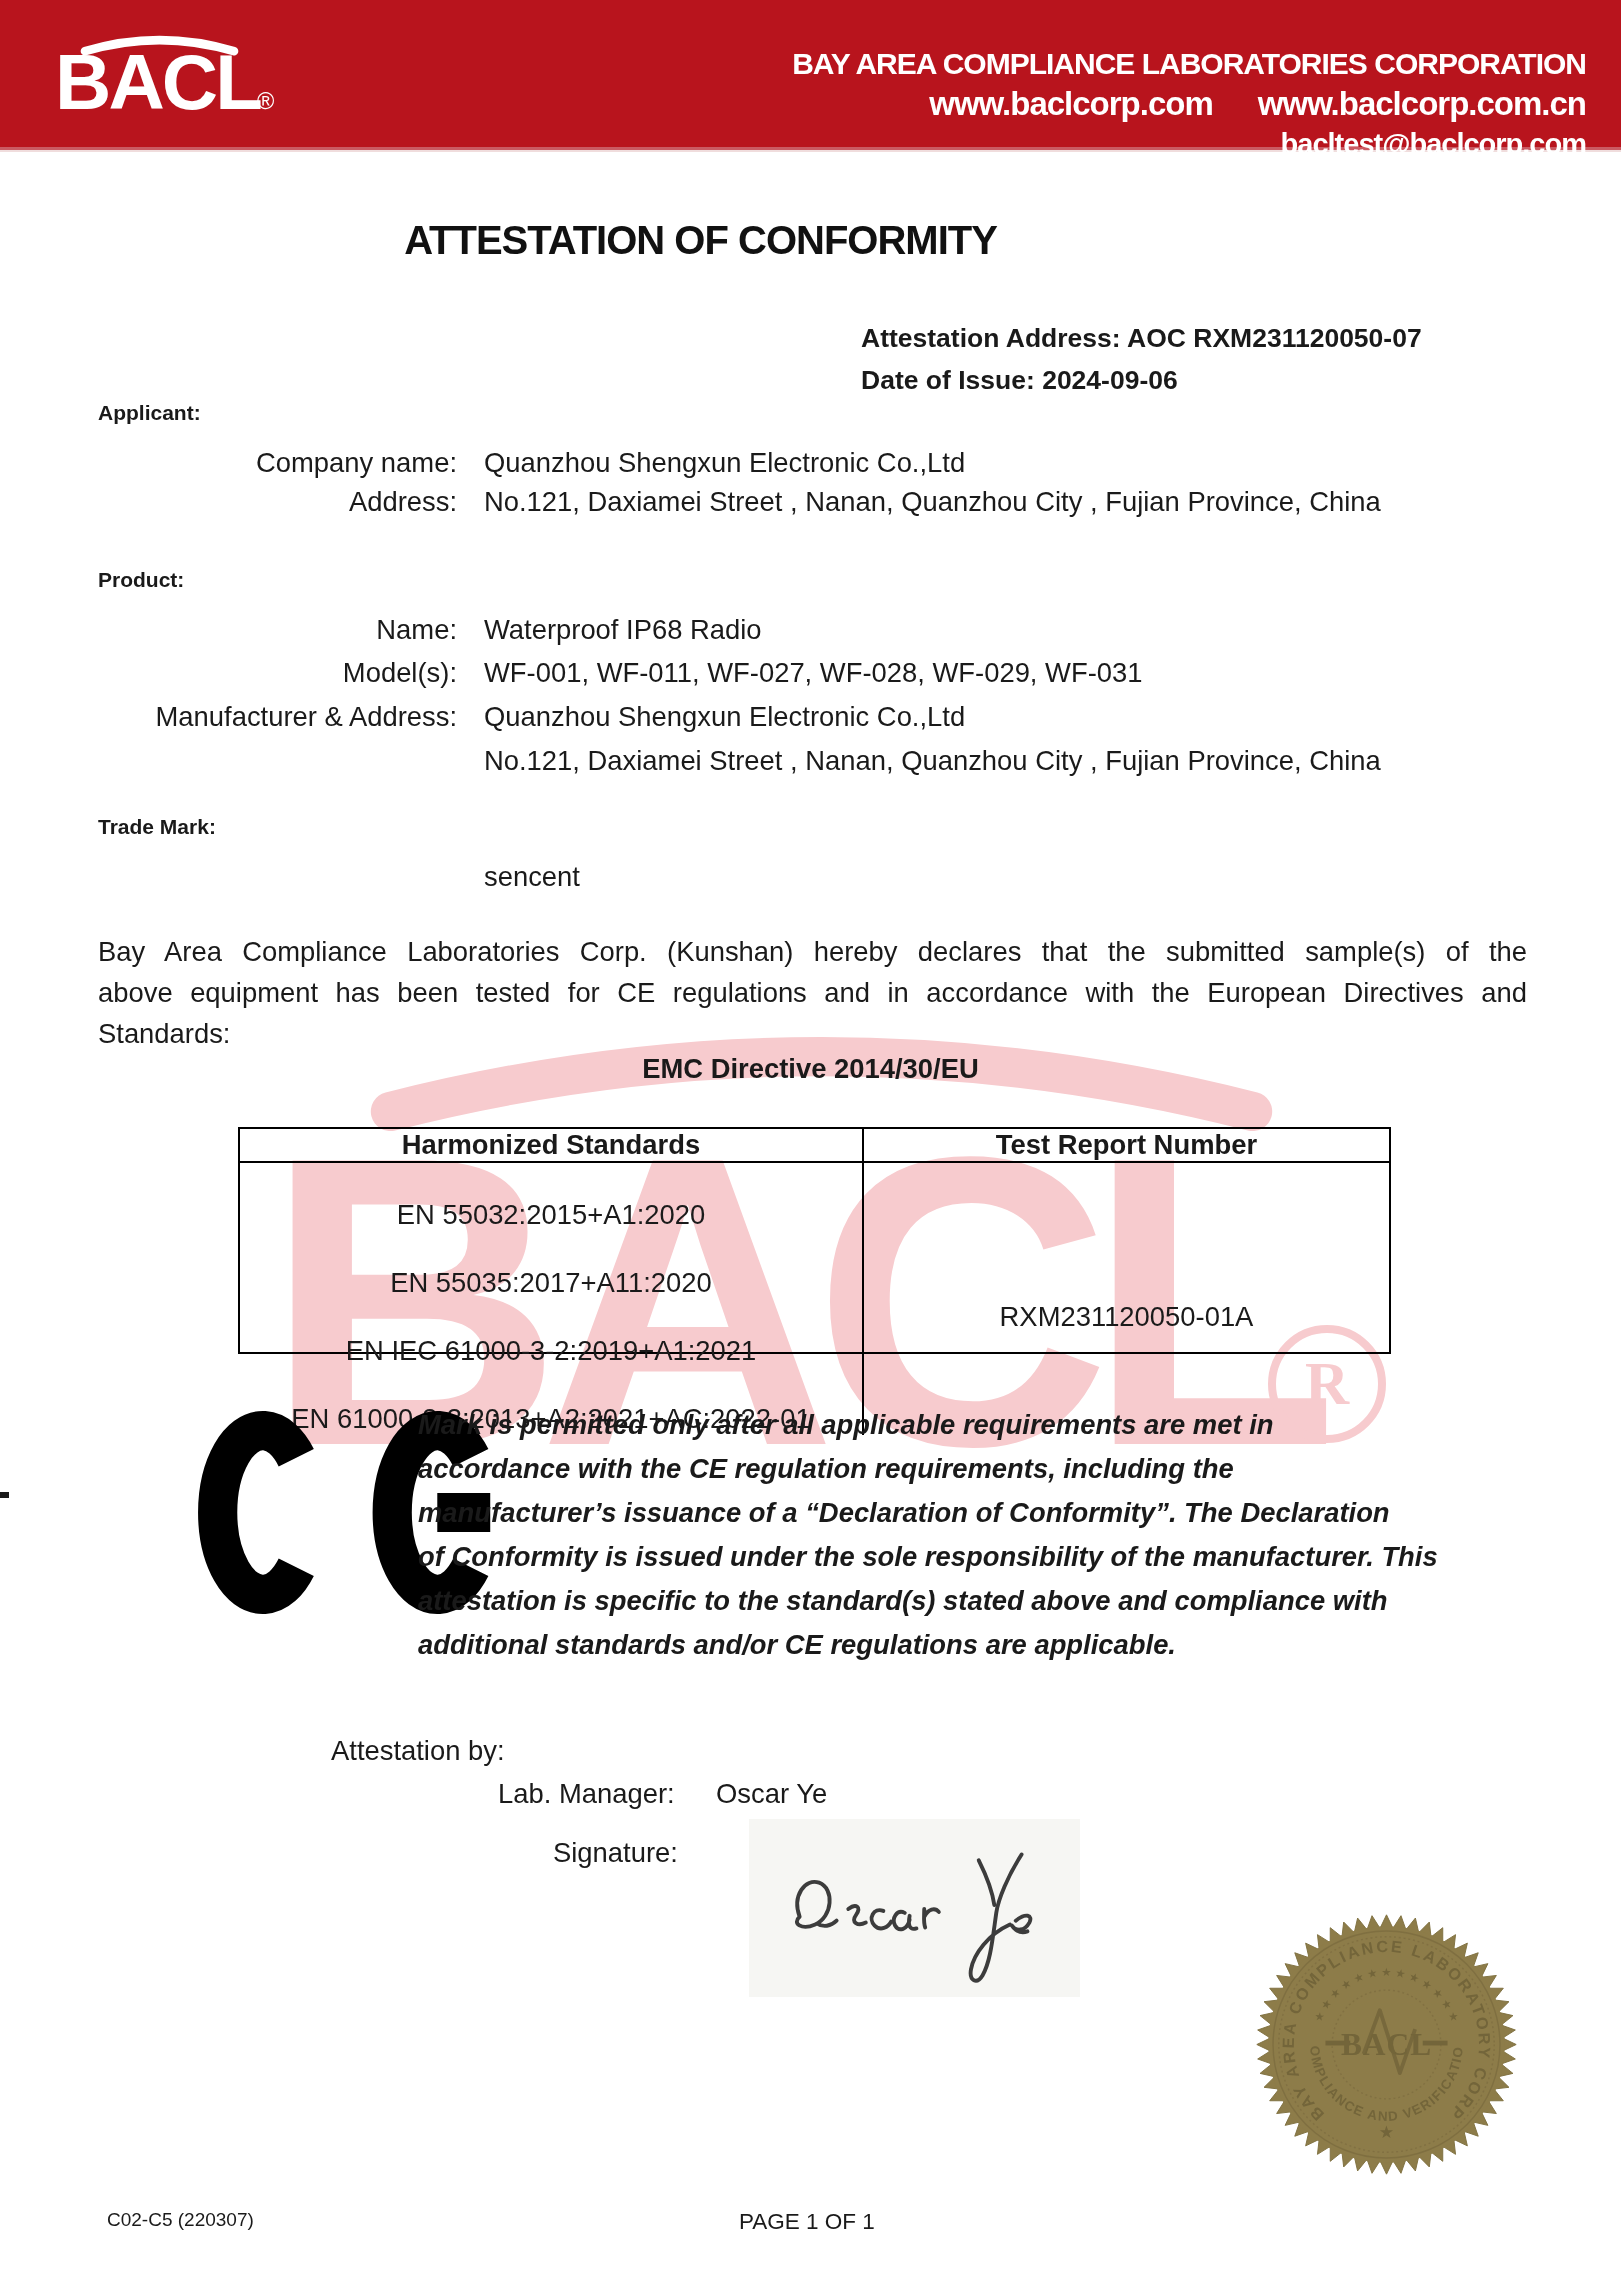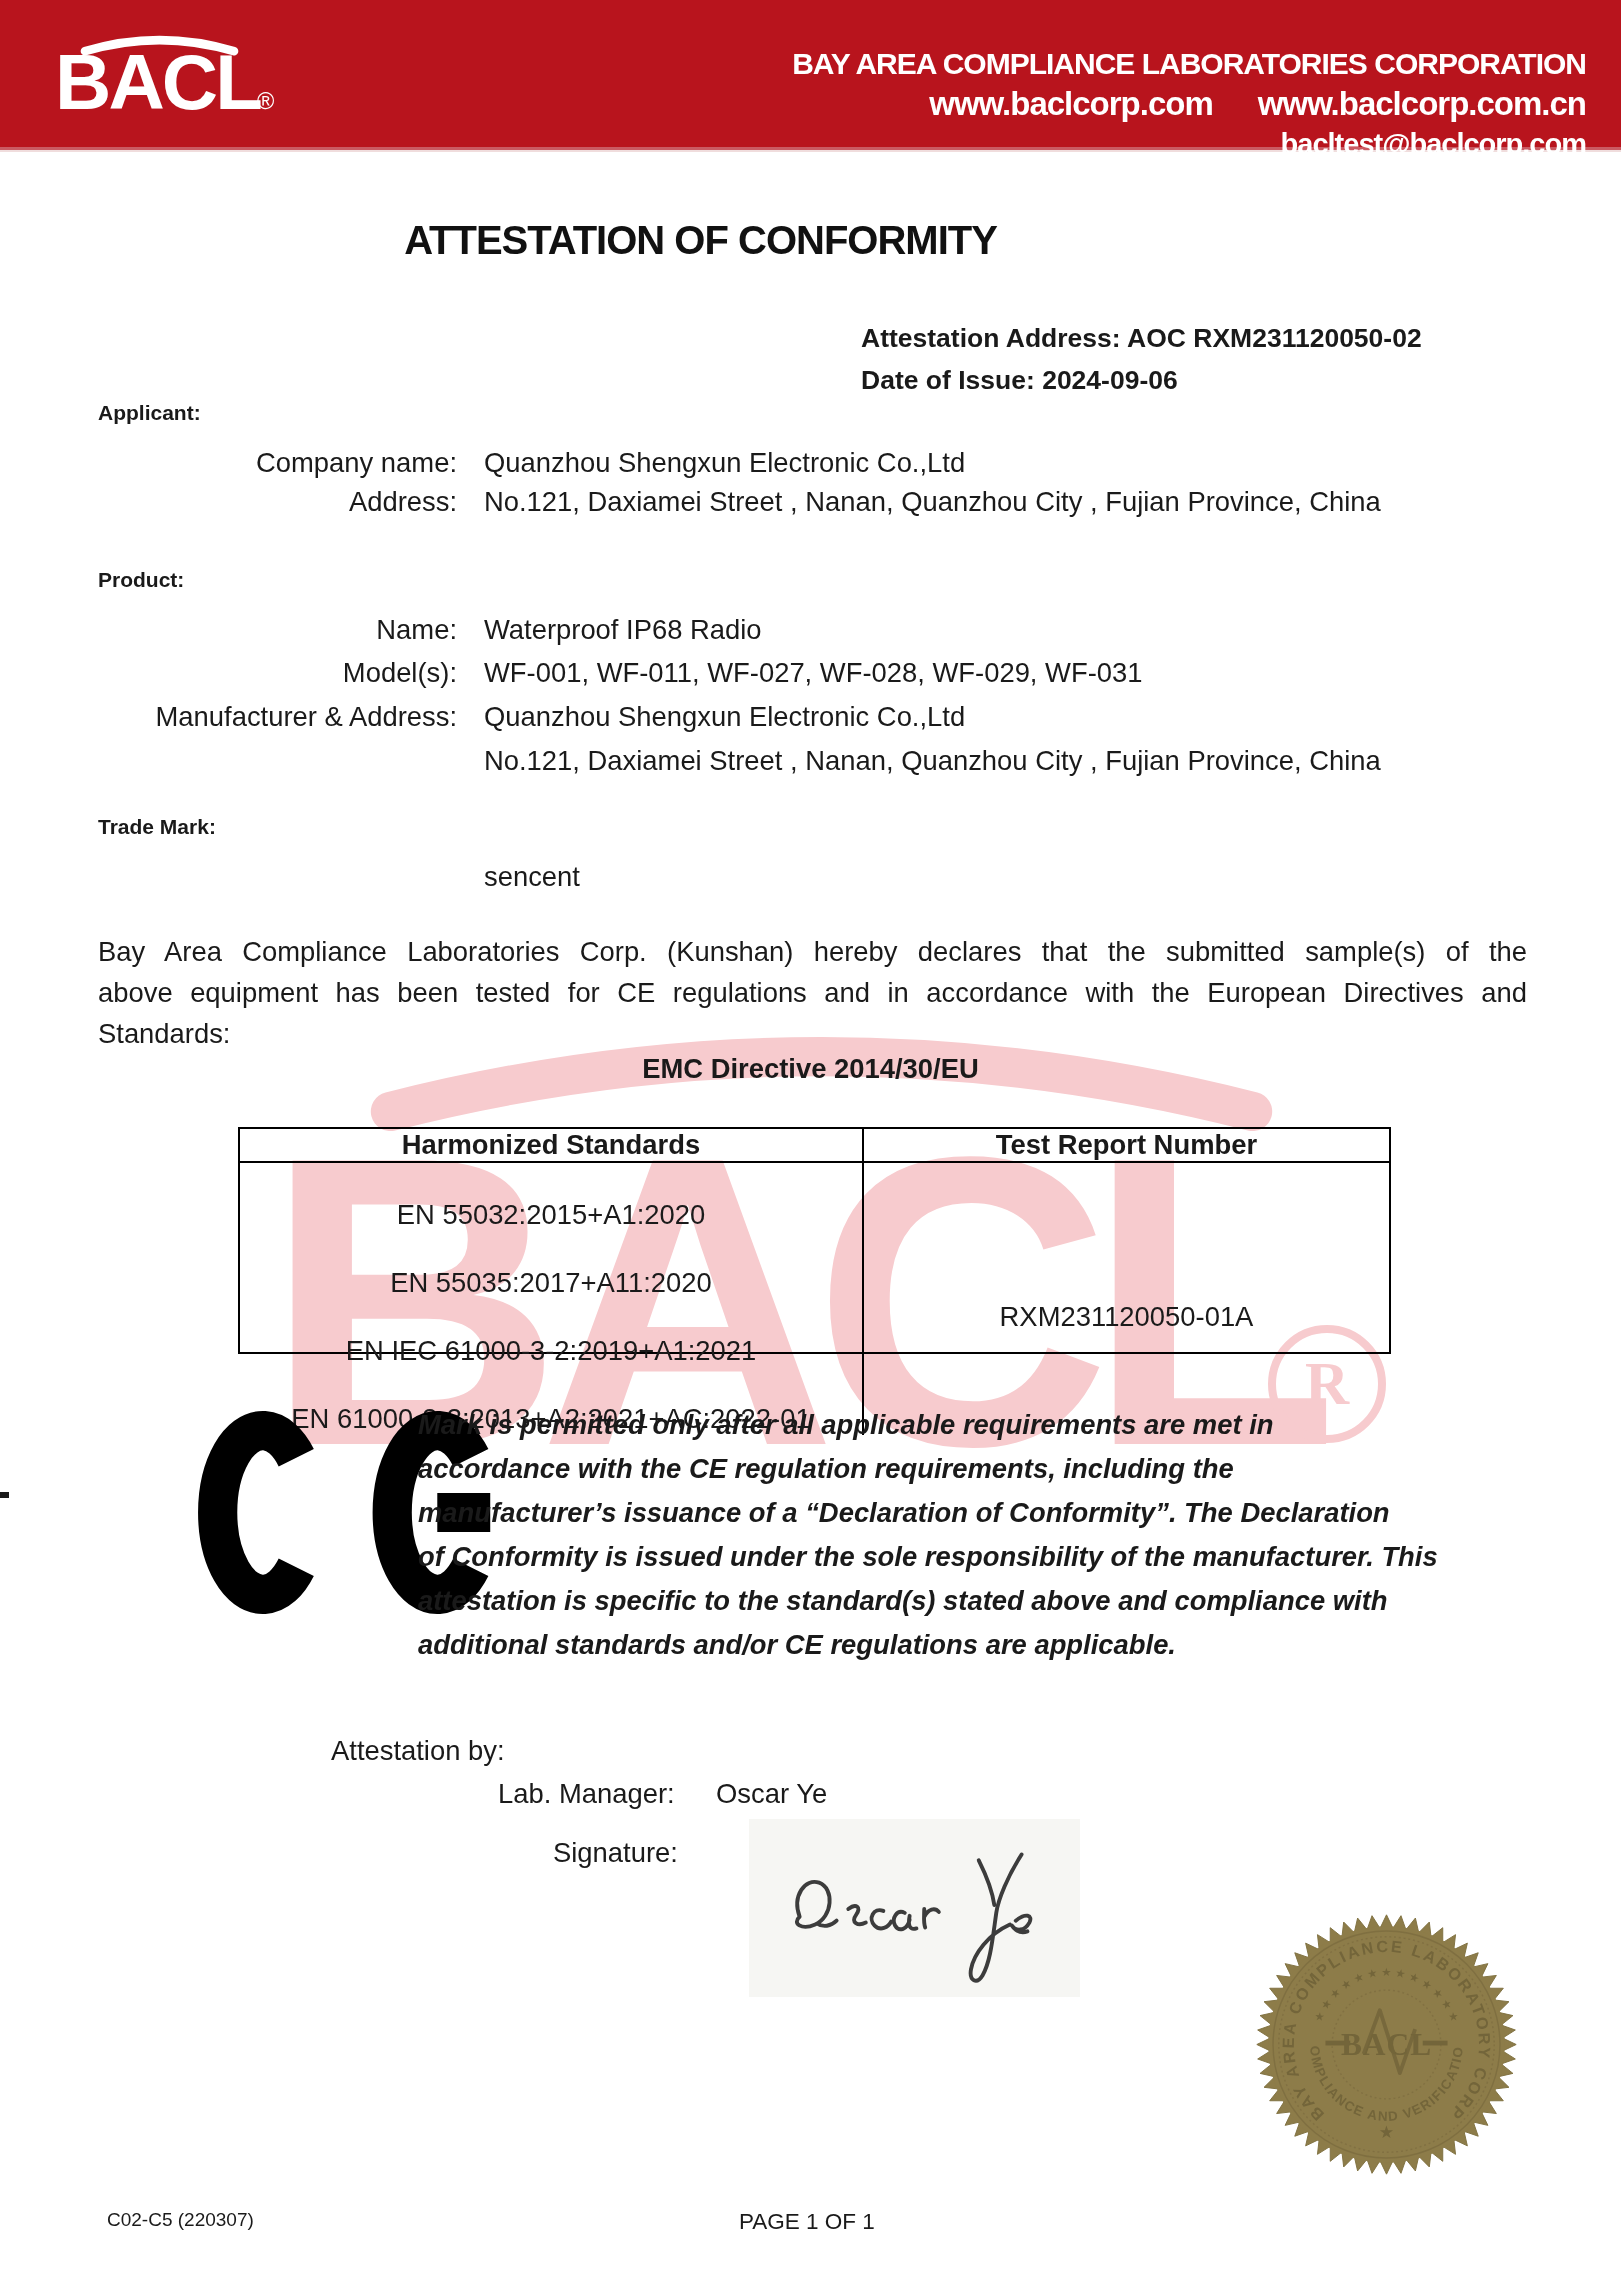--- a/index.html
+++ b/index.html
@@ -94,21 +94,21 @@
     <div class="banner-line2">
       <span>www.baclcorp.com</span><span class="gap"></span><span>www.baclcorp.com.cn</span>
     </div>
     <div class="banner-line3">bacltest@baclcorp.com</div>
   </div>
 
   <div class="abs doc-title">ATTESTATION OF CONFORMITY</div>
 
   <div class="abs meta-line" style="top:323px;">
     <span>Attestation Address:</span>
-    <span>AOC RXM231120050-02</span>
+    <span>AOC RXM231120050-07</span>
   </div>
   <div class="abs meta-line" style="top:365px;">
     <span>Date of Issue:</span>
     <span>2024-09-06</span>
   </div>
 
   <div class="abs sec-heading" style="top:401px;">Applicant:</div>
   <div class="abs row-label" style="top:447px;">Company name:</div>
   <div class="abs row-value" style="top:447px;">Quanzhou Shengxun Electronic Co.,Ltd</div>
   <div class="abs row-label" style="top:486px;">Address:</div>

